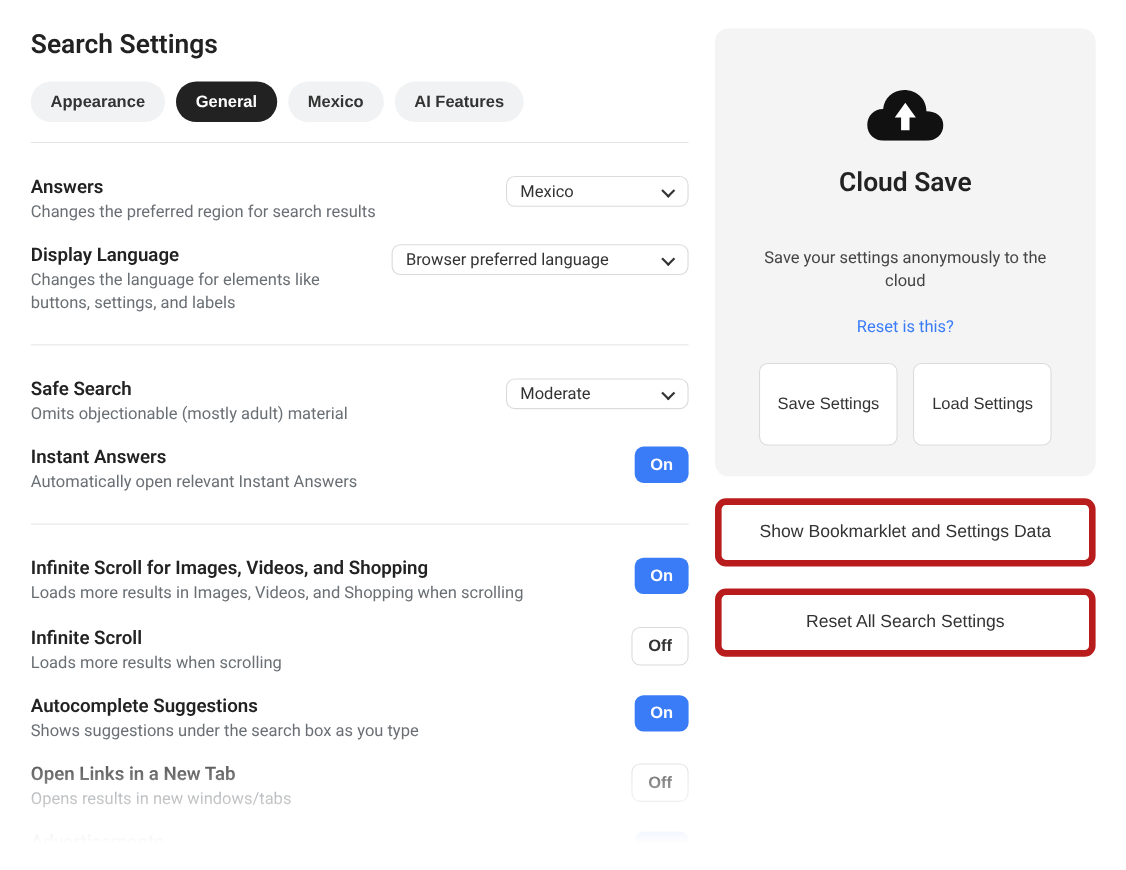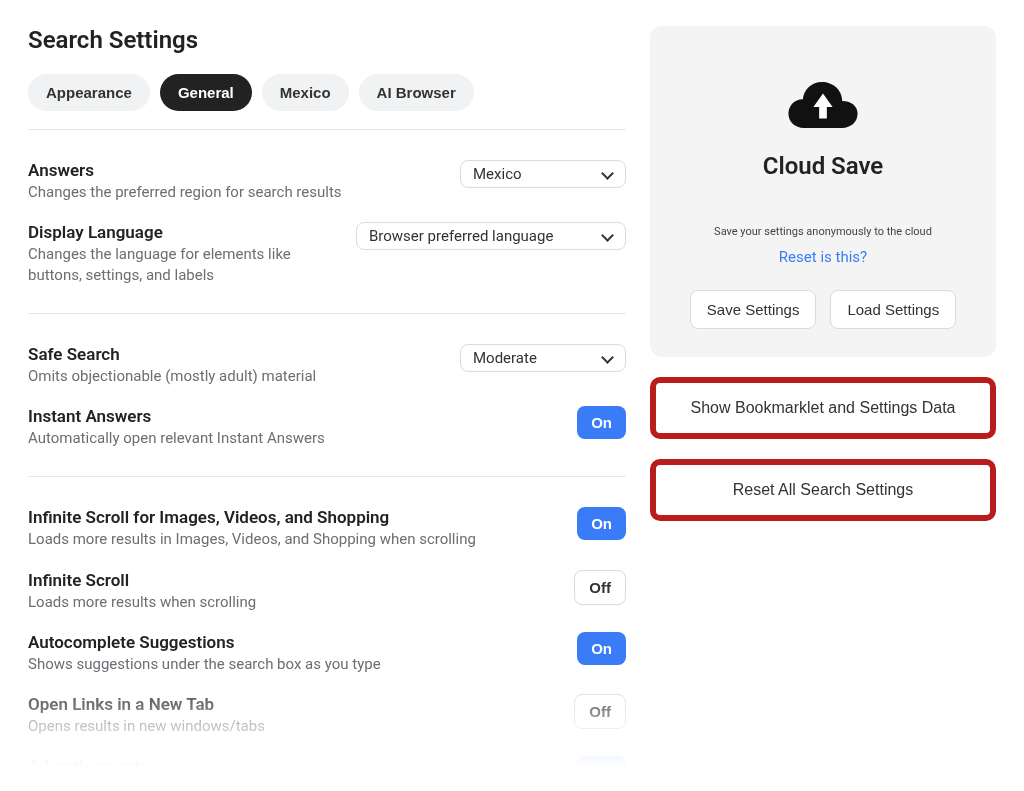--- a/index.html
+++ b/index.html
@@ -74,26 +74,26 @@
 
     
     .card {
       background: #f4f4f5;
       border-radius: 12px;
       padding: 40px 28px 28px;
       text-align: center;
     }
     .cloud-icon { width: 70px; height: 48px; margin: 14px auto 24px; display: block; }
     .card h2 { font-size: 24px; font-weight: 600; margin-bottom: 44px; color: #222; }
-    .card .subtitle { font-size: 11px; color: #444; margin-bottom: 8px; line-height: 1.4; }
+    .card .subtitle { font-size: 15px; color: #444; margin-bottom: 21px; line-height: 1.4; }
     .card .link { color: #3a7cf7; font-size: 15px; text-decoration: none; display: inline-block; margin-bottom: 24px; cursor: pointer; }
     .btnrow { display: flex; gap: 14px; justify-content: center; }
     .btn {
       background: #fff; border: 1px solid #d9dbdd; border-radius: 8px;
-      padding: 10px 16px; font-size: 15px; font-weight: 500; color: #333;
+      padding: 28px 16px; font-size: 15px; font-weight: 500; color: #333;
       cursor: pointer;
     }
     .wide-btn {
       display: block; width: 100%;
       background: #fff; border: 6px solid #b91c1c; border-radius: 10px;
       padding: 16px; font-size: 16px; font-weight: 500; color: #333;
       cursor: pointer; text-align: center; margin-top: 20px;
     }
 
     
@@ -108,21 +108,21 @@
 
 <div class="wrap">
   <div class="left">
 
     <div class="hdr">
       <h1>Search Settings</h1>
       <div class="tabs">
         <button class="tab">Appearance</button>
         <button class="tab active">General</button>
         <button class="tab">Mexico</button>
-        <button class="tab">AI Browser</button>
+        <button class="tab">AI Features</button>
       </div>
     </div>
 
     <div class="group first">
       <div class="row">
         <div class="txt">
           <div class="title">Answers</div>
           <div class="desc">Changes the preferred region for search results</div>
         </div>
         <div class="ctrl">

